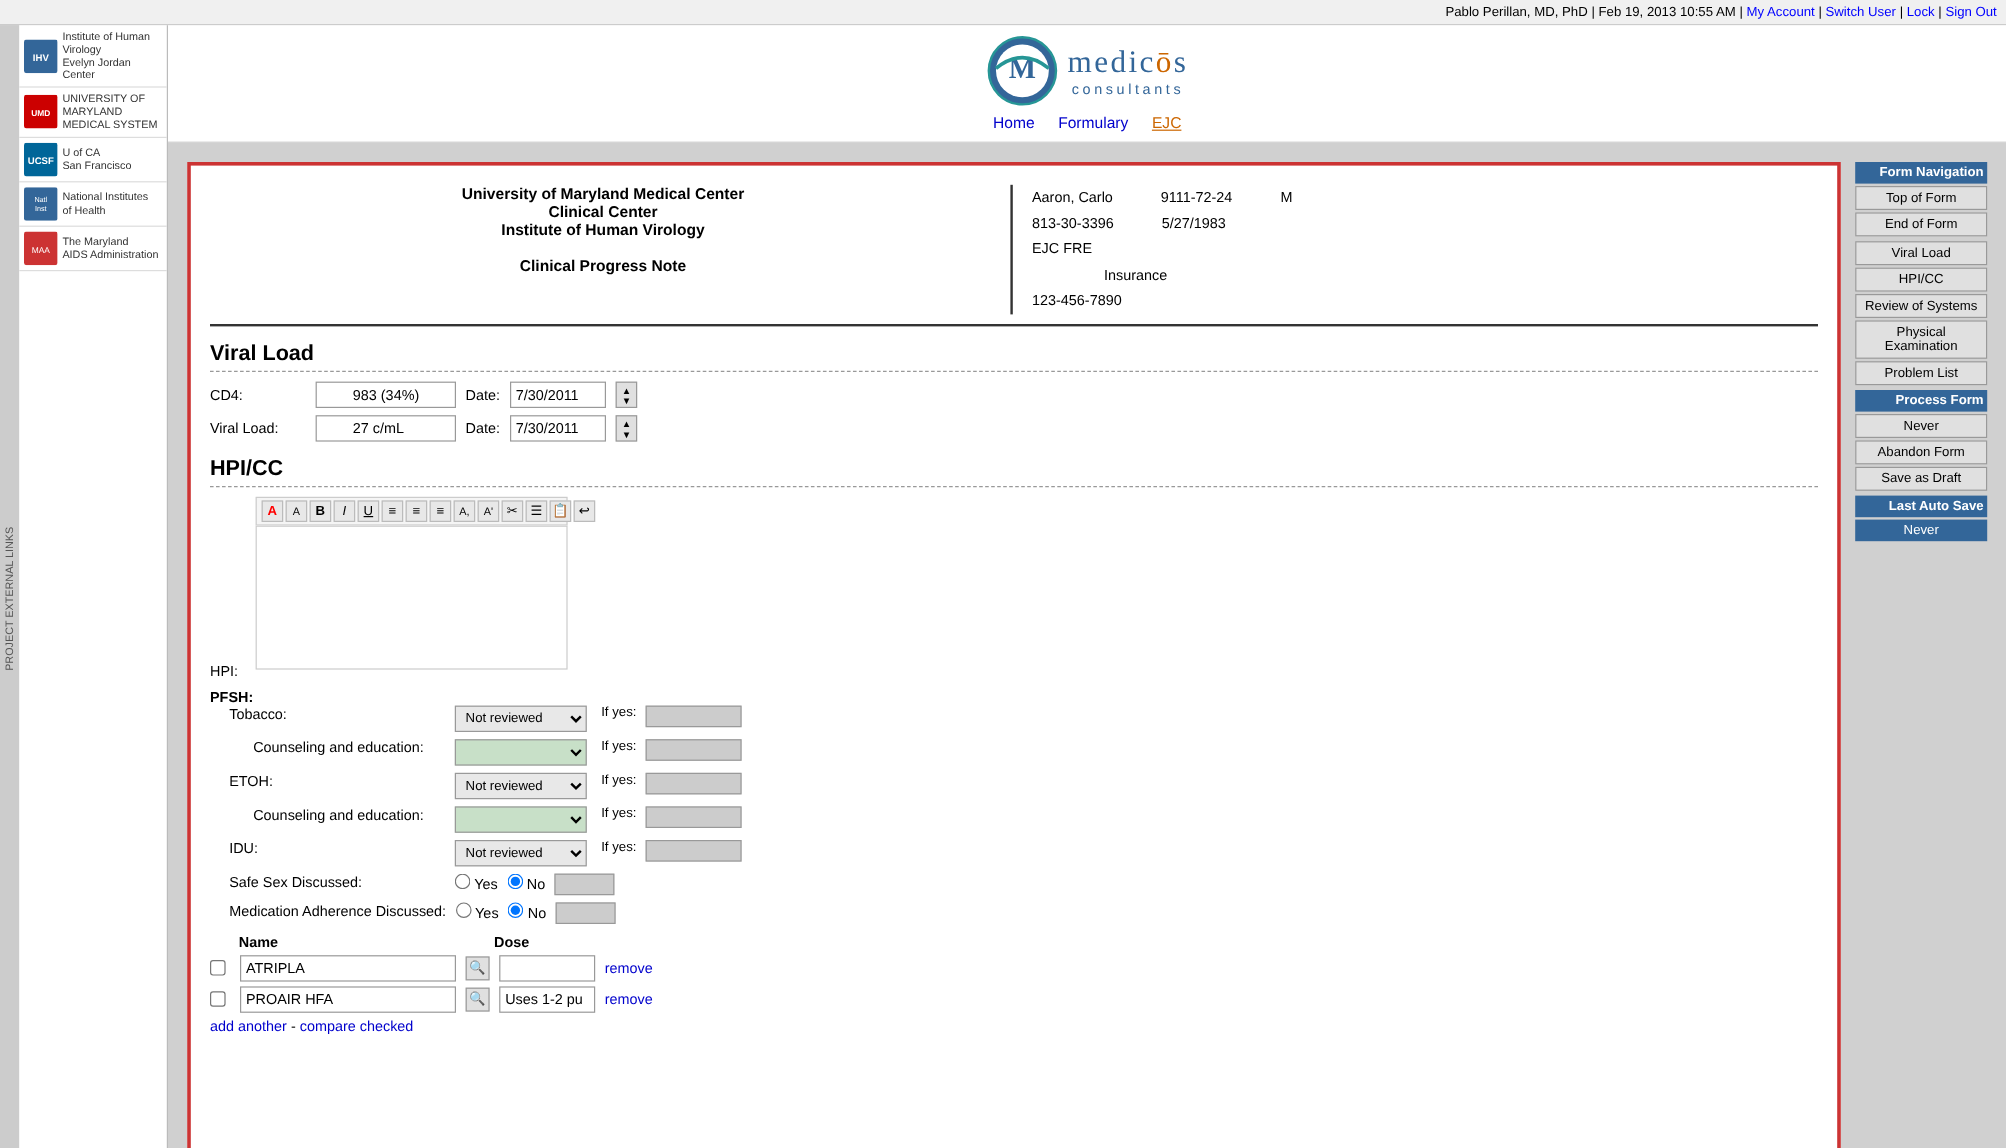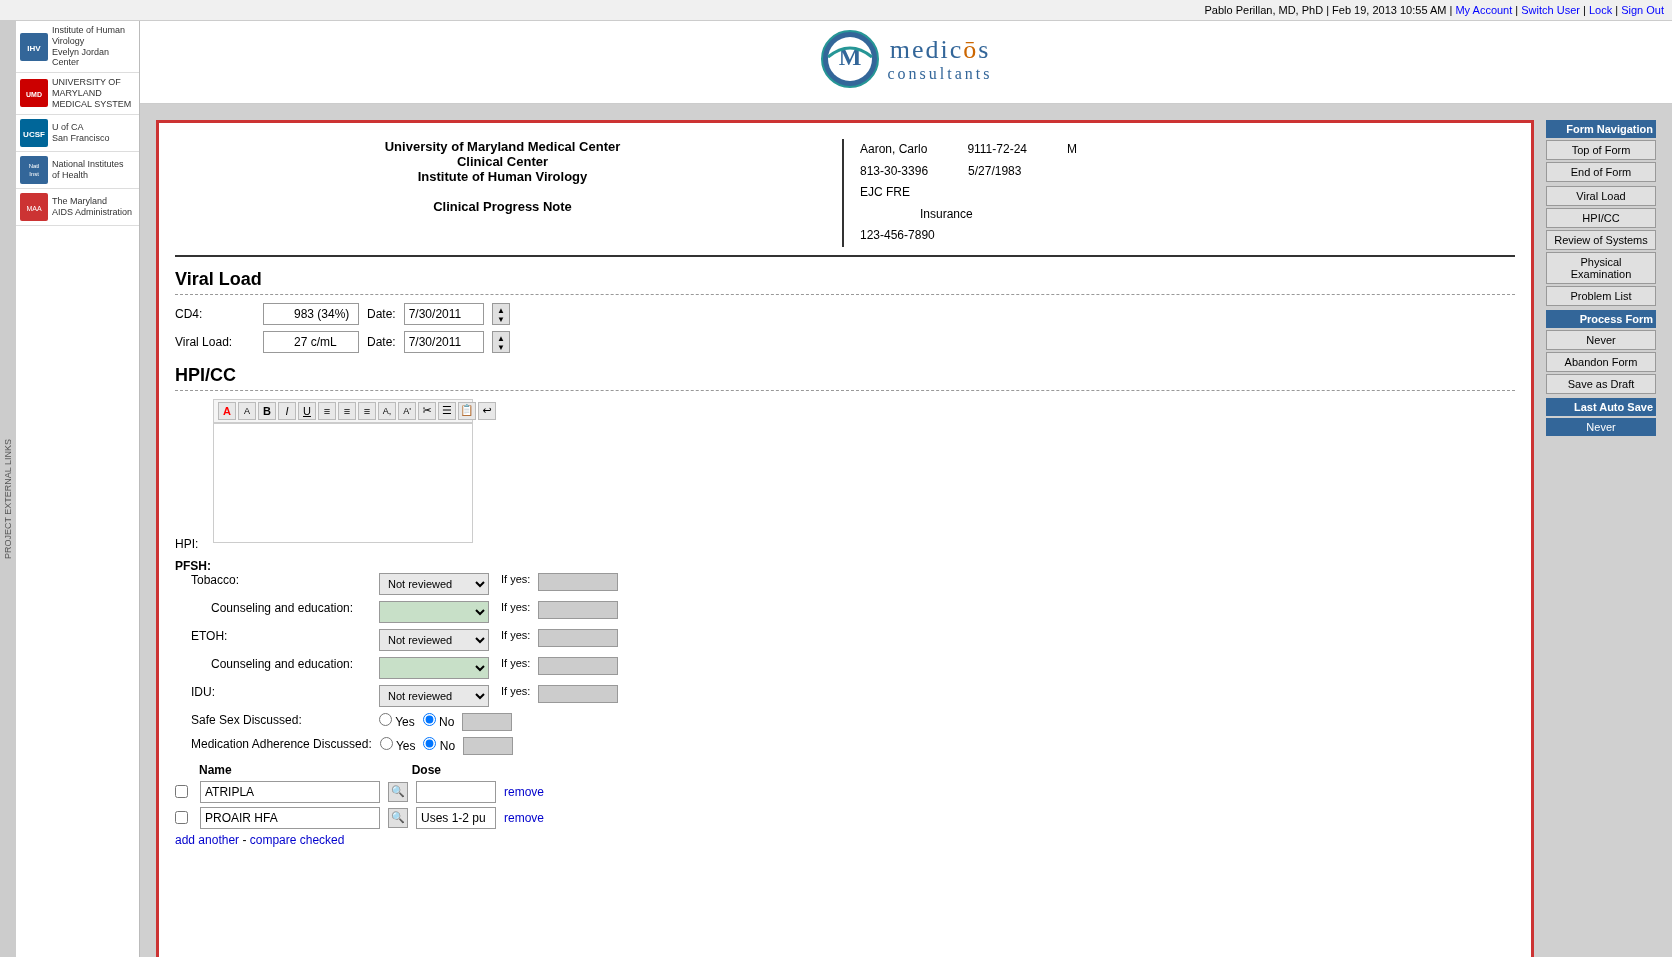--- a/index.html
+++ b/index.html
@@ -100,21 +100,21 @@
     .field-label {
       font-size: 12px;
       min-width: 80px;
     }
     .field-input {
       border: 1px solid #999;
       padding: 2px 4px;
       font-size: 12px;
       height: 22px;
     }
-    .field-input.w100 { width: 96px; padding-left: 30px; }
+    .field-input.w100 { width: 117px; padding-left: 30px; }
     .field-input.w80 { width: 80px; }
     .stepper-btn {
       width: 18px;
       height: 22px;
       border: 1px solid #999;
       background: #e0e0e0;
       cursor: pointer;
       font-size: 9px;
       display: flex;
       align-items: center;
@@ -423,23 +423,28 @@
       <div class="logo-container">
         <div class="medicos-logo">
           <svg class="medicos-svg" viewBox="0 0 60 60">
             <circle cx="30" cy="30" r="28" fill="#336699" stroke="#269696" stroke-width="2"></circle>
             <circle cx="30" cy="30" r="22" fill="white"></circle>
             <text x="30" y="36" text-anchor="middle" fill="#336699" font-size="24" font-weight="bold" font-family="Georgia">M</text>
             <path d="M 8 28 Q 30 10 52 28" stroke="#269696" stroke-width="3" fill="none"></path>
           </svg>
           <div>
             <div style="font-size:26px; color:#336699; font-family:Georgia,serif; letter-spacing:2px;">medic<span style="color:#cc6600;">ō</span>s</div>
-            <div style="font-size:16px; color:#336699; font-family:Liberation Serif, serif; letter-spacing:3px;">consultants</div>
-          </div>
-        </div>
+            <div style="font-size:12px; color:#336699; font-family:Liberation Sans, sans-serif; letter-spacing:3px;">consultants</div>
+          </div>
+        </div>
+      </div>
+      <div class="nav-links">
+        <a href="#">Home</a>
+        <a href="#">Formulary</a>
+        <a href="#" style="text-decoration:underline; color:#cc6600;">EJC</a>
       </div>
     </div>
 
     <div id="form-area">
 
       <div id="clinical-form">
 
         <div class="form-header">
           <div class="form-header-left">
             <div>University of Maryland Medical Center</div>

